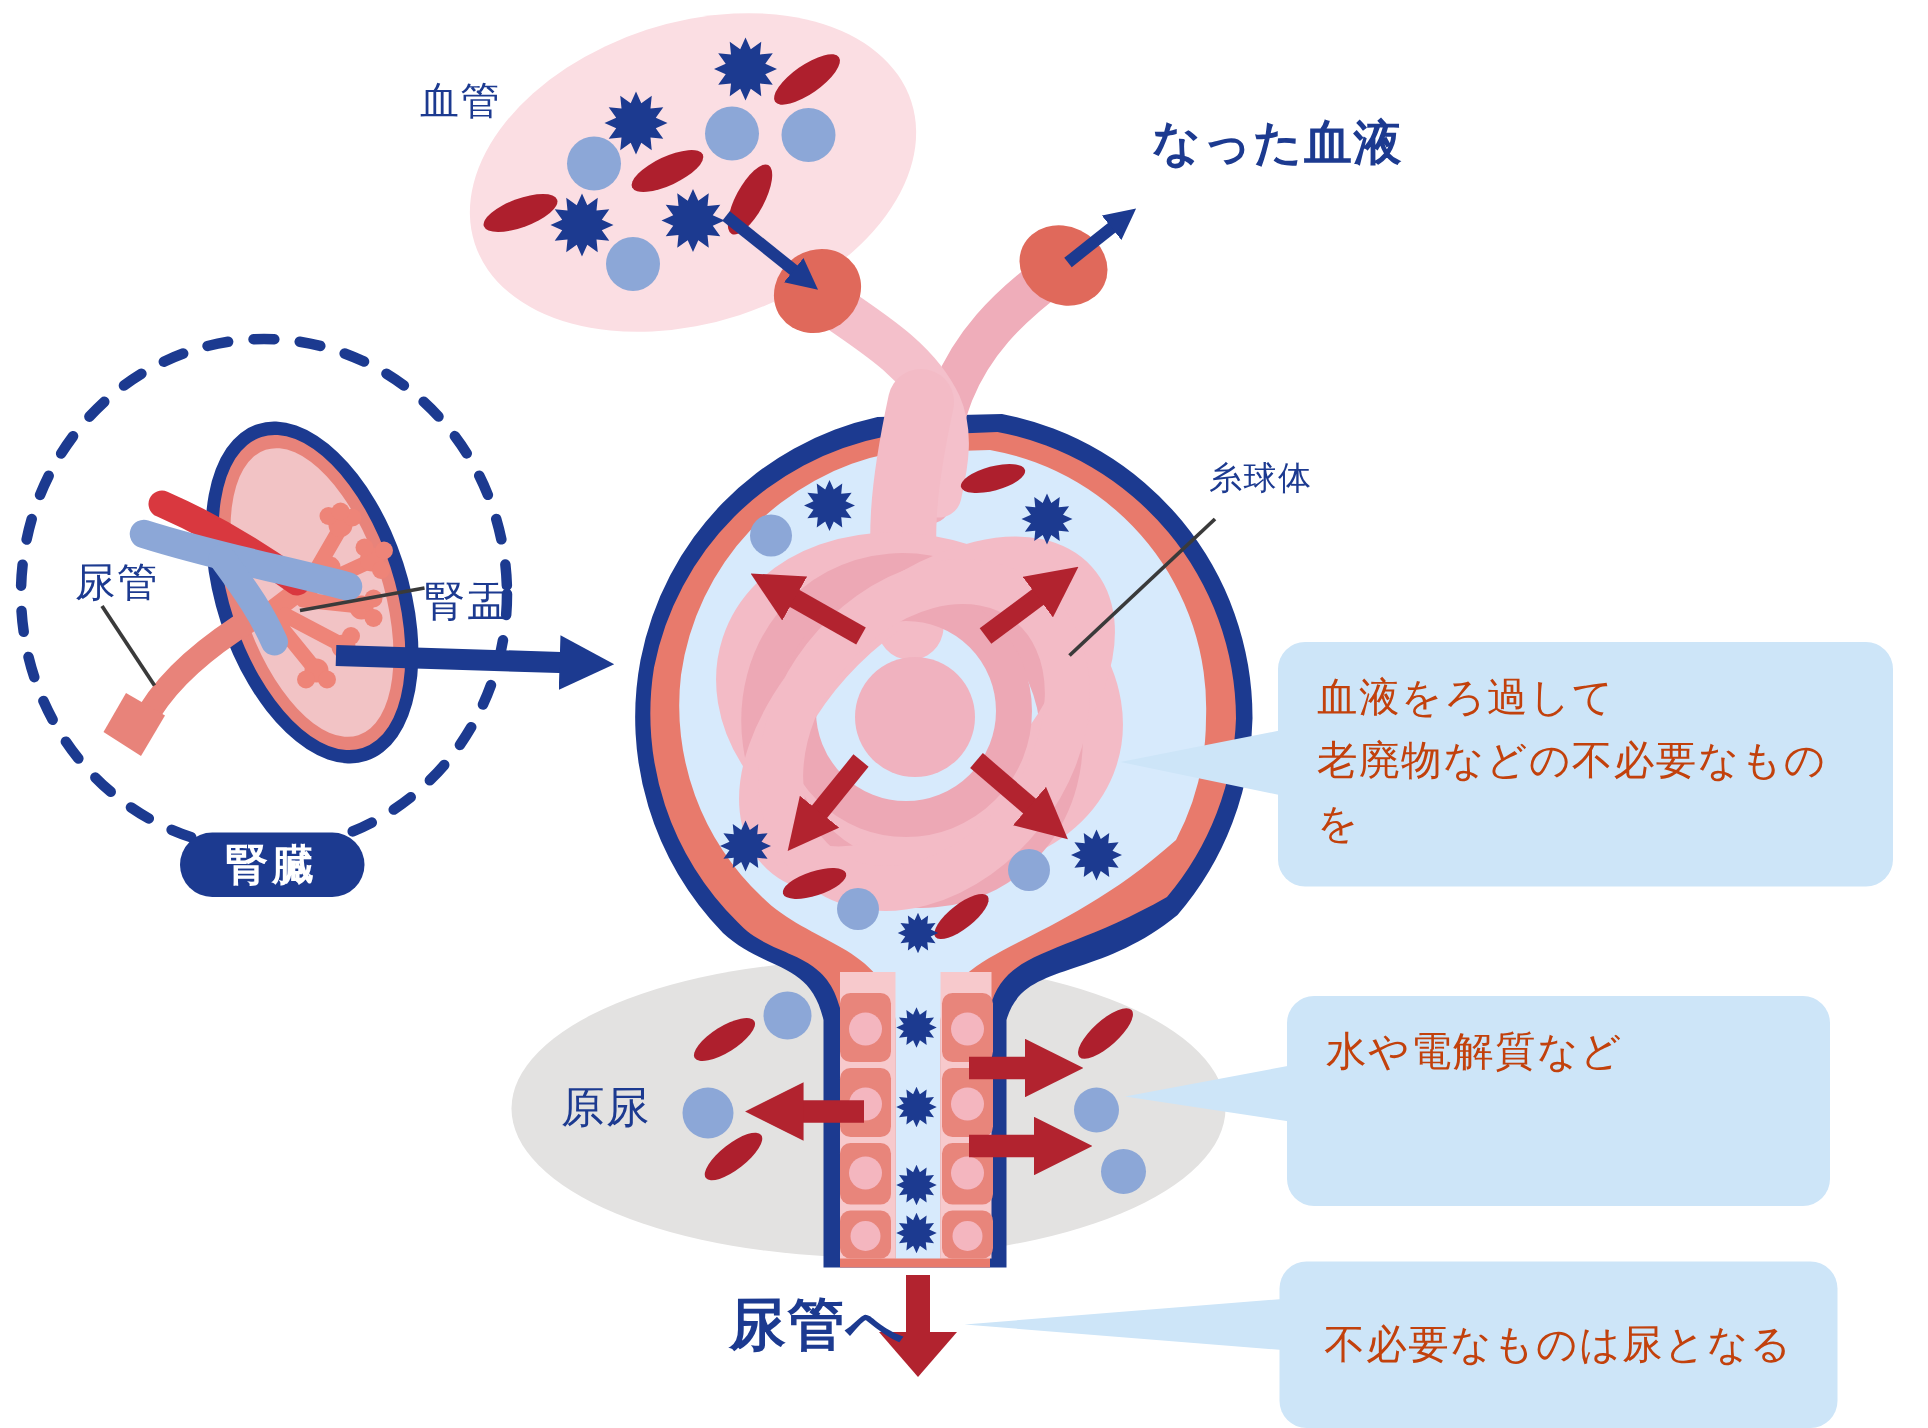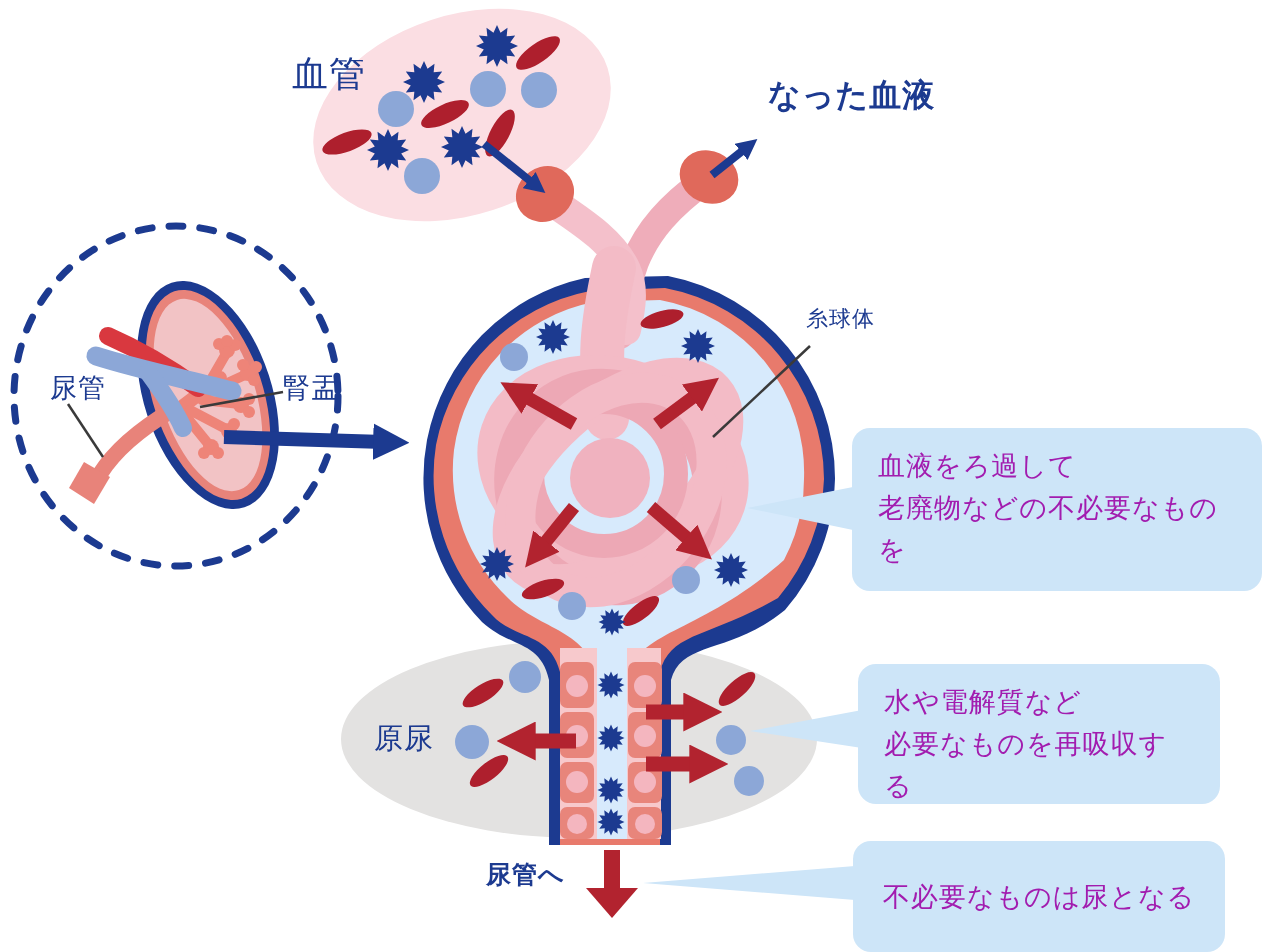--- a/index.html
+++ b/index.html
@@ -2,35 +2,35 @@
 <html><head>
 <meta charset="utf-8">
 <style>
   html,body{margin:0;padding:0;background:#ffffff;}
   .stage{
     position:relative;width:1285px;height:952px;background:#ffffff;overflow:hidden;
     font-family:"DejaVu Sans","Liberation Sans",sans-serif;
   }
   .scene{position:absolute;left:0;top:0;z-index:1;}
   .lbl{position:absolute;z-index:3;color:#1c3a90;letter-spacing:1px;white-space:nowrap;}
-  .lbl-kekkan{left:292px;top:50px;font-size:36px;font-weight:500;}
+  .lbl-kekkan{left:280px;top:50px;font-size:26px;font-weight:500;}
   .lbl-clean{left:768px;top:76px;font-size:32px;font-weight:700;line-height:1.2;}
   .lbl-nyokan{left:50px;top:370px;font-size:27px;font-weight:400;}
-  .lbl-jinu{left:283px;top:370px;font-size:27px;font-weight:500;}
+  .lbl-jinu{left:283px;top:383px;font-size:27px;font-weight:500;}
   .lbl-shikyutai{left:806px;top:304px;font-size:22px;font-weight:500;}
   .lbl-gennyo{left:374px;top:719px;font-size:29px;font-weight:500;}
-  .lbl-nyokan-e{left:486px;top:858px;font-size:25px;font-weight:700;}
+  .lbl-nyokan-e{left:486px;top:858px;font-size:38px;font-weight:700;}
   .badge{
     position:absolute;z-index:3;left:120px;top:555px;width:123px;height:43px;
     background:#1c3a90;border-radius:22px;display:flex;align-items:center;justify-content:center;
     color:#ffffff;font-size:28px;font-weight:700;letter-spacing:3px;
   }
   .bubble{
     position:absolute;z-index:3;background:#cde5f8;border-radius:18px;
-    color:#a21caf;font-size:27px;font-weight:500;line-height:1.55;letter-spacing:1px;
+    color:#c2410c;font-size:27px;font-weight:500;line-height:1.55;letter-spacing:1px;
     padding:17px 26px;box-sizing:border-box;
   }
   .bubble-filter{left:852px;top:428px;width:410px;height:163px;}
   .bubble-reabsorb{left:858px;top:664px;width:362px;height:140px;}
   .bubble-urine{left:853px;top:841px;width:372px;height:111px;display:flex;align-items:center;justify-content:center;padding:0 20px;}
   .bubble .note{font-size:22px;font-weight:400;}
 </style>
 </head>
 <body>
 
@@ -246,32 +246,34 @@
 
   <div class="lbl lbl-kekkan">血管</div>
 
   <div class="lbl lbl-clean">
     <div>なった血液</div>
   </div>
 
   <div class="lbl lbl-nyokan">尿管</div>
   <div class="lbl lbl-jinu">腎盂</div>
 
+  <div class="badge">
+    <span>腎臓</span>
+  </div>
 
   <div class="lbl lbl-shikyutai">糸球体</div>
   <div class="lbl lbl-gennyo">原尿</div>
   <div class="lbl lbl-nyokan-e">尿管へ</div>
 
   <div class="bubble bubble-filter">
     <div>血液をろ過して</div>
     <div>老廃物などの不必要なものを</div>
   </div>
 
   <div class="bubble bubble-reabsorb">
     <div>水や電解質など</div>
-    <div>必要なものを再吸収する</div>
   </div>
 
   <div class="bubble bubble-urine">
     <div>不必要なものは尿となる</div>
   </div>
 
 </div>
 
 </body></html>

